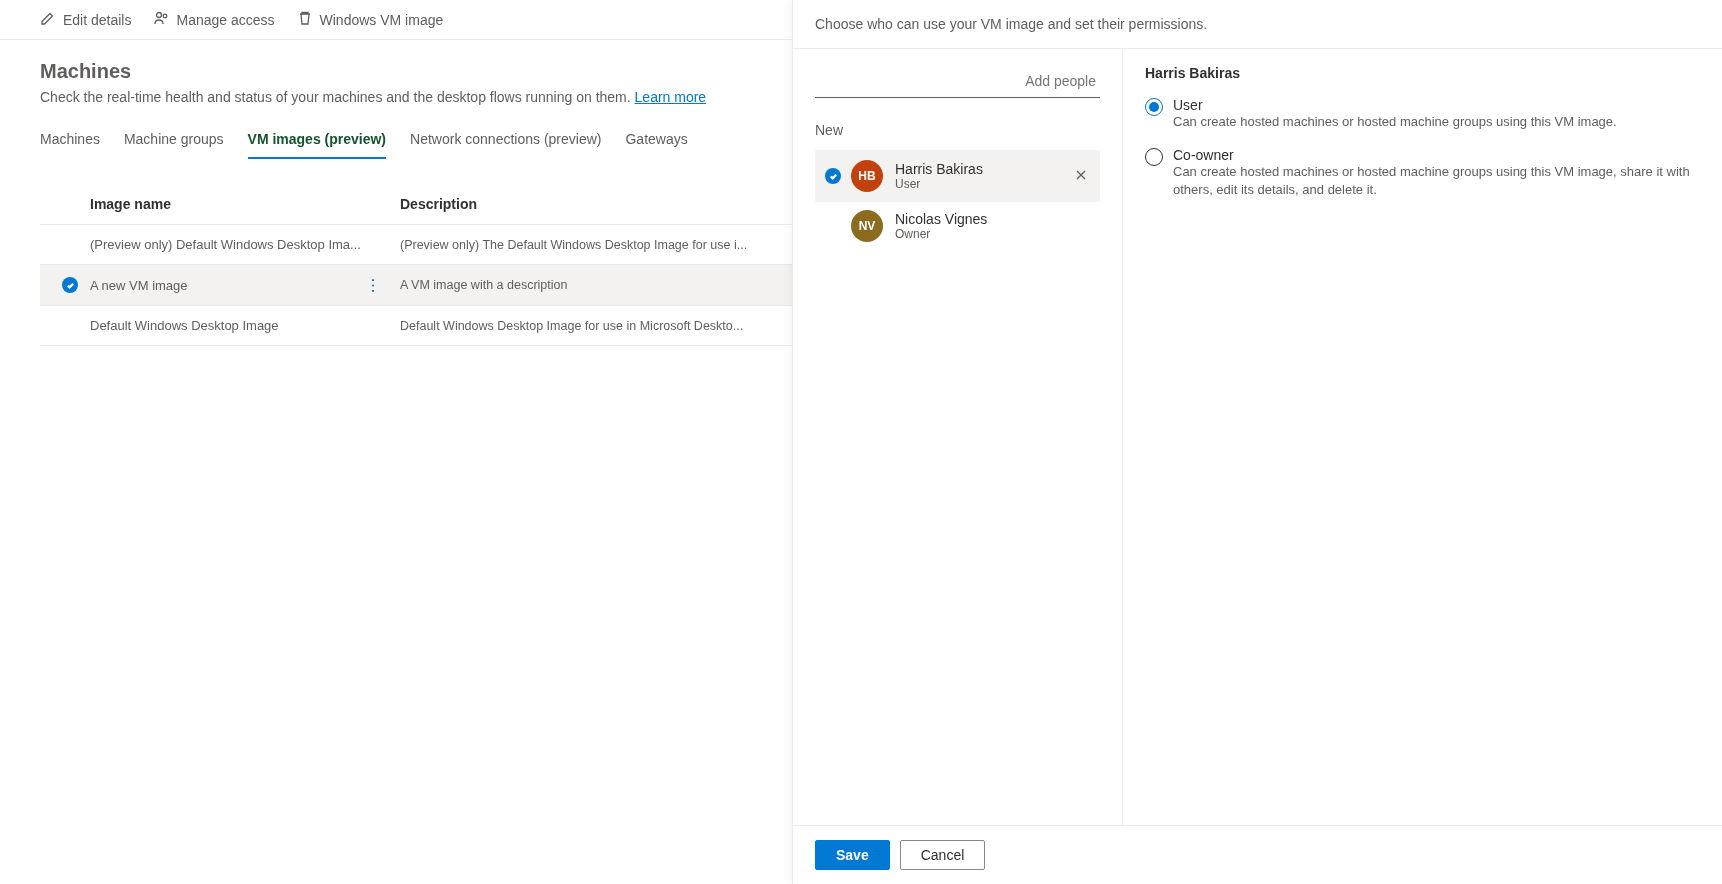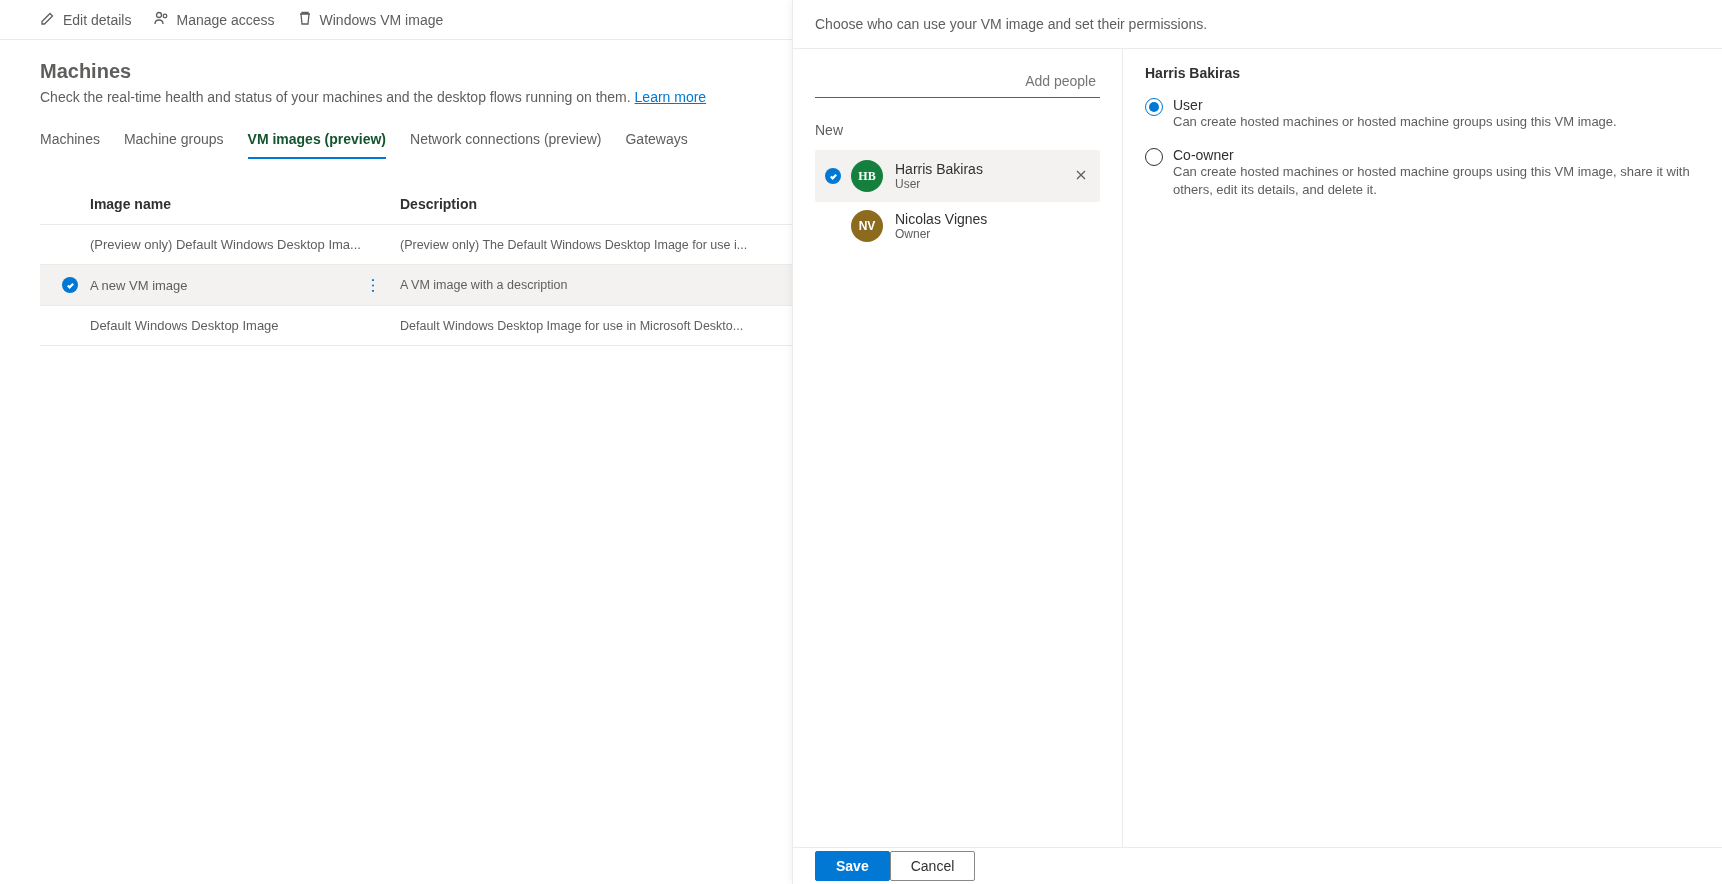--- a/index.html
+++ b/index.html
@@ -219,21 +219,21 @@
       border-radius: 50%;
       display: flex;
       align-items: center;
       justify-content: center;
       color: #fff;
       font-size: 12px;
       font-weight: 600;
       margin-right: 12px;
       flex-shrink: 0;
     }
-    .avatar.green { background: #15803d; font-family: Liberation Serif, serif; }
+    .avatar.green { background: #c2410c; }
     .avatar.olive { background: #8c6b1f; }
     .person-info { flex: 1; }
     .person-name {
       font-size: 14px;
       color: #323130;
     }
     .person-role {
       font-size: 12px;
       color: #605e5c;
     }
@@ -319,23 +319,24 @@
     .radio-label {
       font-size: 14px;
       color: #323130;
     }
     .radio-desc {
       font-size: 13px;
       color: #605e5c;
       line-height: 1.4;
     }
     .panel-footer {
-      padding: 3px 22px;
+      padding: 14px 22px;
       border-top: 1px solid #edebe9;
       display: flex;
+      gap: 10px;
     }
     .btn {
       padding: 6px 20px;
       border-radius: 2px;
       font-size: 14px;
       font-family: inherit;
       cursor: pointer;
     }
     .btn-primary {
       background: #0078d4;

